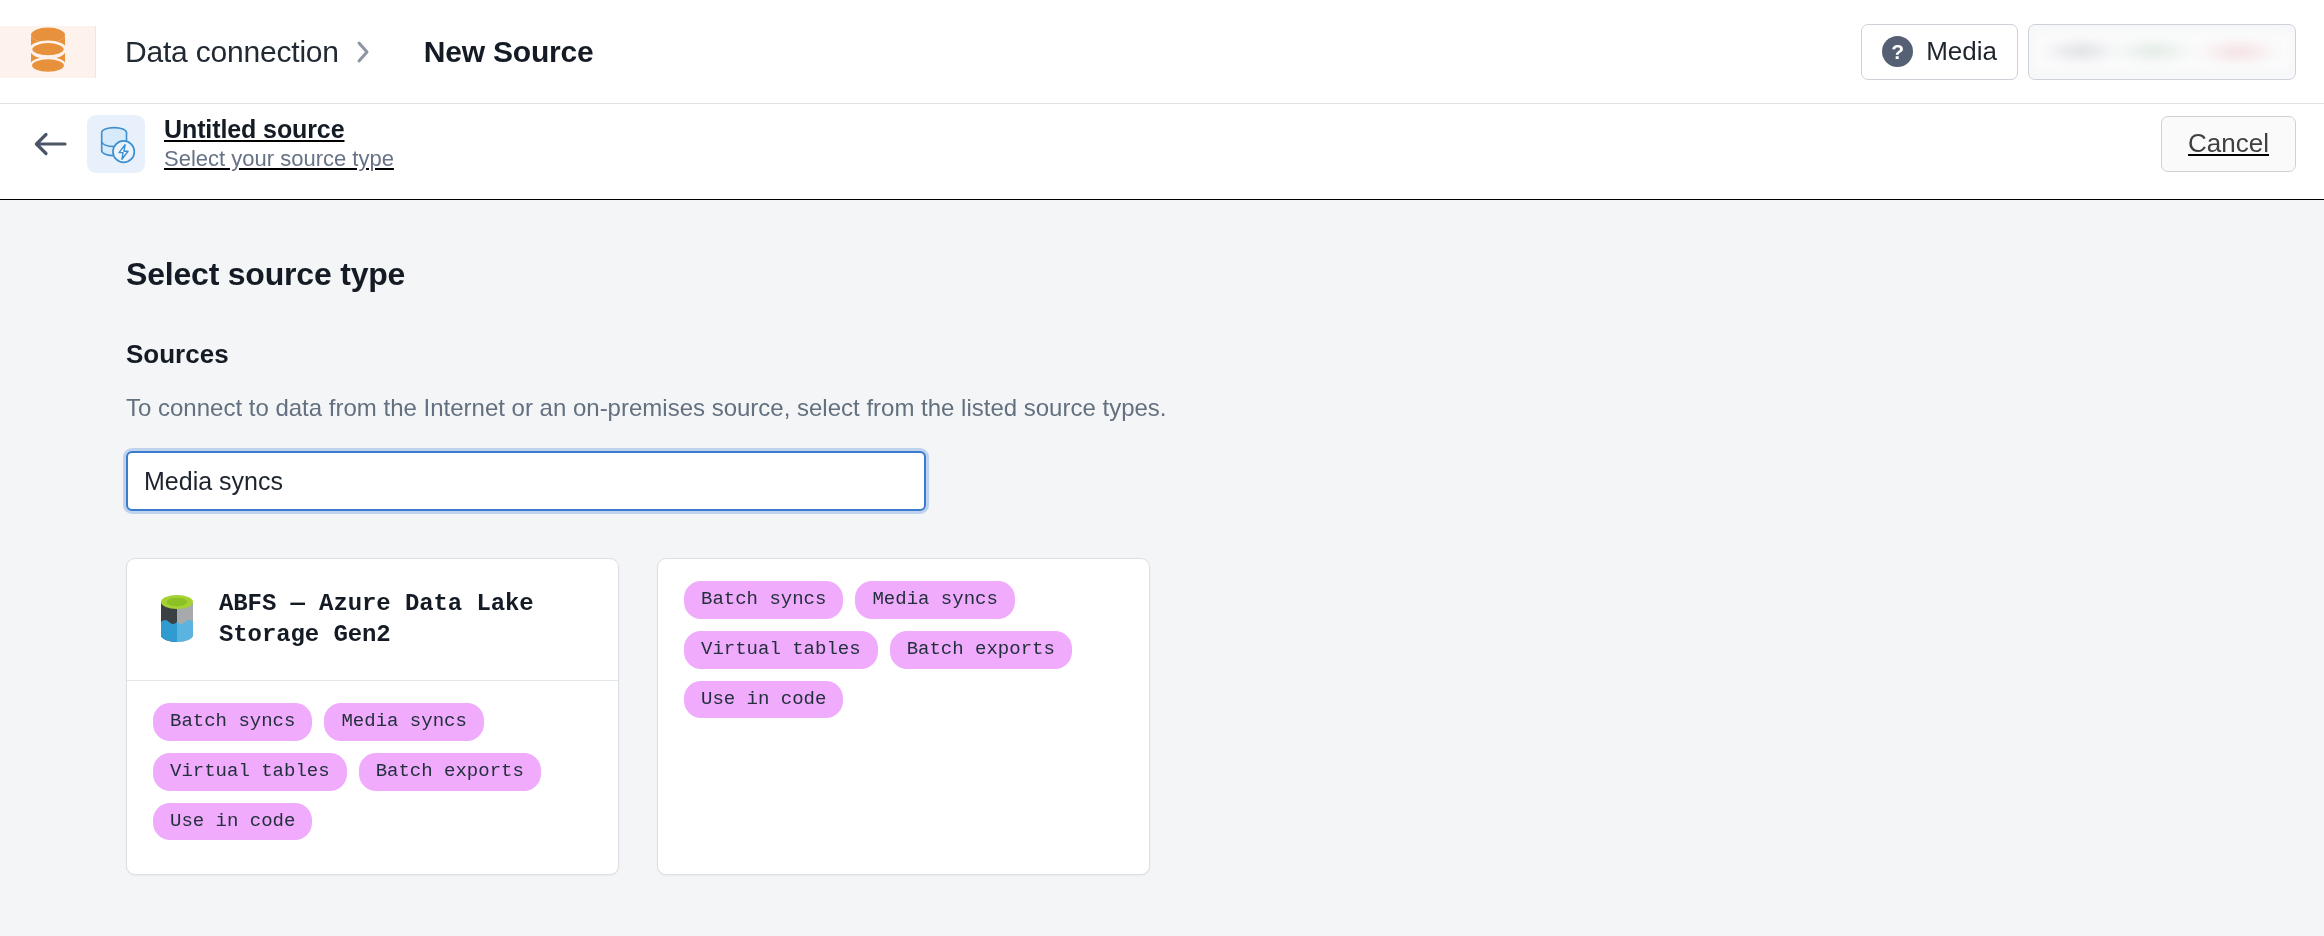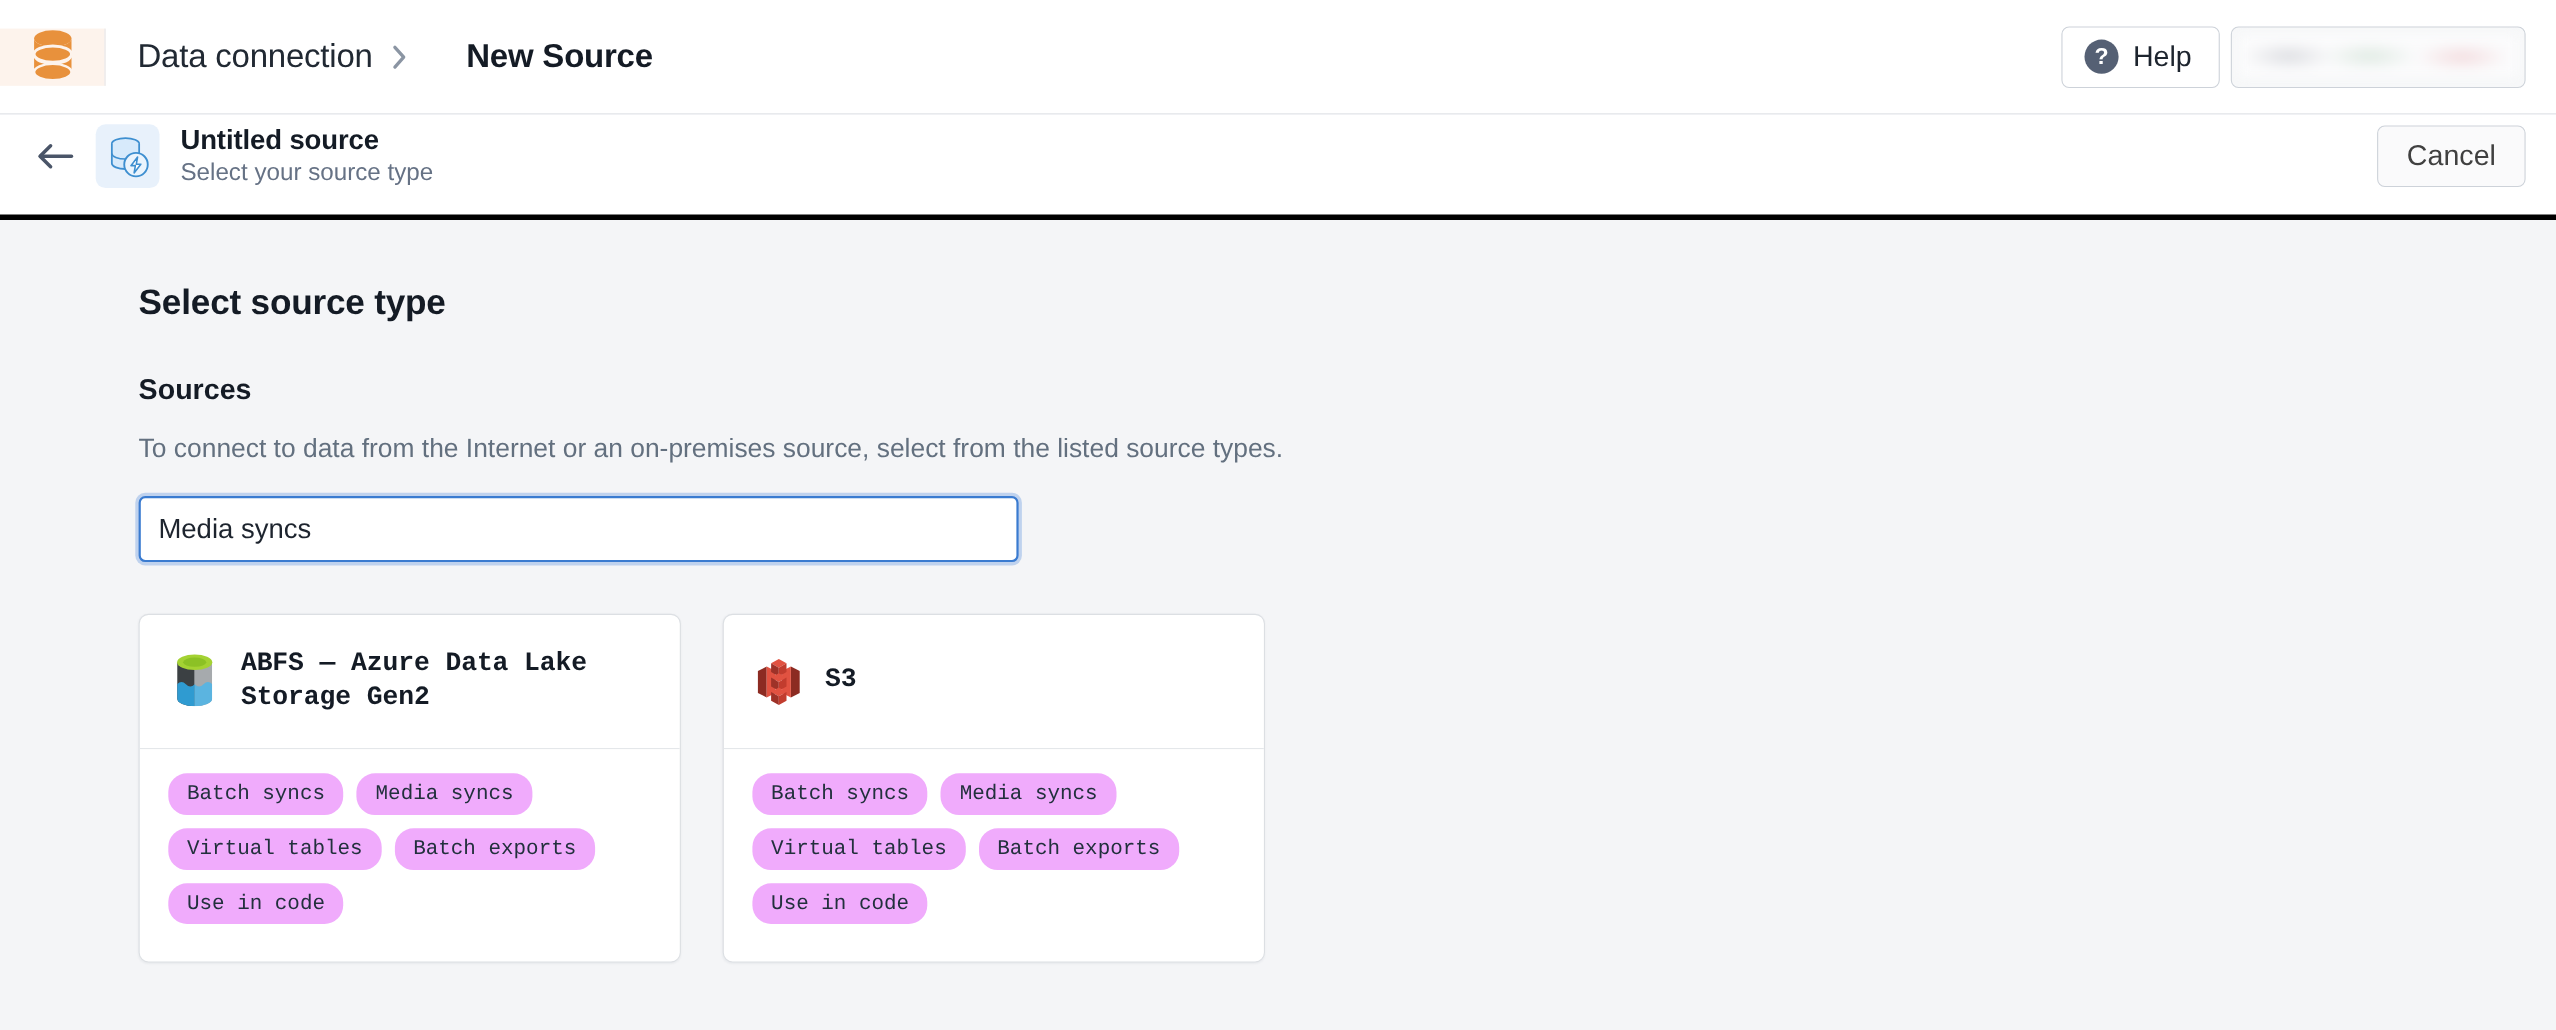--- a/index.html
+++ b/index.html
@@ -108,24 +108,25 @@
       radial-gradient(ellipse 62px 18px at 47% 50%, rgba(150,190,160,0.28), rgba(150,190,160,0) 72%),
       radial-gradient(ellipse 60px 18px at 80% 52%, rgba(225,150,155,0.30), rgba(225,150,155,0) 72%),
       linear-gradient(#fbfbfc, #fbfbfc);
     filter: blur(5px);
   }
 
   
   .subbar {
     height: 96px;
     background: #ffffff;
-    border-bottom: 5px solid #000000;
+    border-bottom: 1px solid #000000;
     display: flex;
     align-items: center;
     padding: 0 28px 16px 22px;
+    text-decoration: underline;
   }
   .back-btn {
     width: 56px; height: 56px;
     display: flex; align-items: center; justify-content: center;
     cursor: pointer;
     background: none; border: none;
   }
   .source-icon-tile {
     width: 58px; height: 58px;
     border-radius: 9px;
@@ -273,21 +274,21 @@
       <svg width="15" height="24" viewBox="0 0 15 24">
         <path d="M3 3 L11 12 L3 21" fill="none" stroke="#8B95A3" stroke-width="3" stroke-linecap="round" stroke-linejoin="round"></path>
       </svg>
     </span>
     <span class="bc-current">New Source</span>
   </div>
 
   <div class="topbar-right">
     <div class="help-btn">
       <span class="help-circle">?</span>
-      <span class="help-label">Help</span>
+      <span class="help-label">Media</span>
     </div>
     <div class="redacted"></div>
   </div>
 </div>
 
 <div class="subbar">
 
   <button class="back-btn">
     <svg width="34" height="26" viewBox="0 0 34 26">
       <path d="M32 13 H4" stroke="#4A5568" stroke-width="3.2" stroke-linecap="round"></path>
@@ -354,43 +355,20 @@
       <div class="card-tags">
         <span class="tag">Batch syncs</span>
         <span class="tag">Media syncs</span>
         <span class="tag">Virtual tables</span>
         <span class="tag">Batch exports</span>
         <span class="tag">Use in code</span>
       </div>
     </div>
 
     <div class="card">
-      <div class="card-head">
-        <div class="card-logo">
-          <svg width="48" height="56" viewBox="0 0 48 56">
-
-            <path d="M5 18 L13 14 L13 42 L5 38 z" fill="#8C2B22"></path>
-            <path d="M13 14 L21 18 L21 38 L13 42 z" fill="#E15241"></path>
-
-            <path d="M43 18 L35 14 L35 42 L43 38 z" fill="#8C2B22"></path>
-            <path d="M35 14 L27 18 L27 38 L35 42 z" fill="#E15241"></path>
-
-            <path d="M24 7 L31 11 L24 15 L17 11 z" fill="#E15241"></path>
-            <path d="M17 11 L24 15 L24 23 L17 19 z" fill="#9E3228"></path>
-            <path d="M31 11 L24 15 L24 23 L31 19 z" fill="#C23C2E"></path>
-            <path d="M24 20 L31 24 L24 28 L17 24 z" fill="#E15241"></path>
-            <path d="M17 24 L24 28 L24 36 L17 32 z" fill="#9E3228"></path>
-            <path d="M31 24 L24 28 L24 36 L31 32 z" fill="#C23C2E"></path>
-            <path d="M24 33 L31 37 L24 41 L17 37 z" fill="#E15241"></path>
-            <path d="M17 37 L24 41 L24 49 L17 45 z" fill="#9E3228"></path>
-            <path d="M31 37 L24 41 L24 49 L31 45 z" fill="#C23C2E"></path>
-          </svg>
-        </div>
-        <div class="card-title">S3</div>
-      </div>
       <div class="card-tags">
         <span class="tag">Batch syncs</span>
         <span class="tag">Media syncs</span>
         <span class="tag">Virtual tables</span>
         <span class="tag">Batch exports</span>
         <span class="tag">Use in code</span>
       </div>
     </div>
 
   </div>

